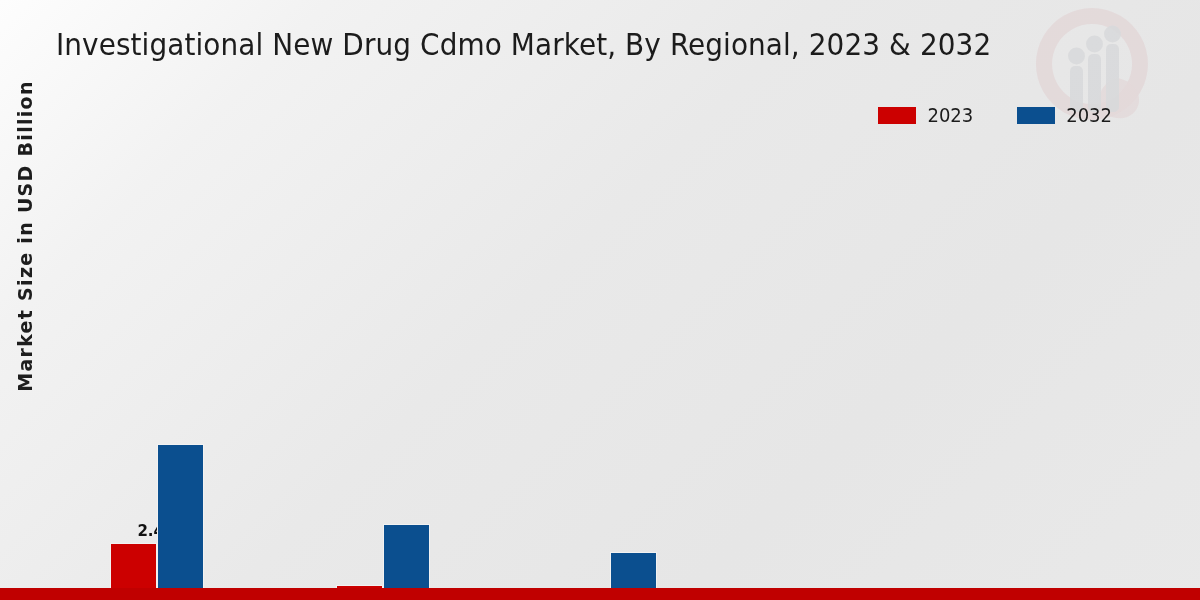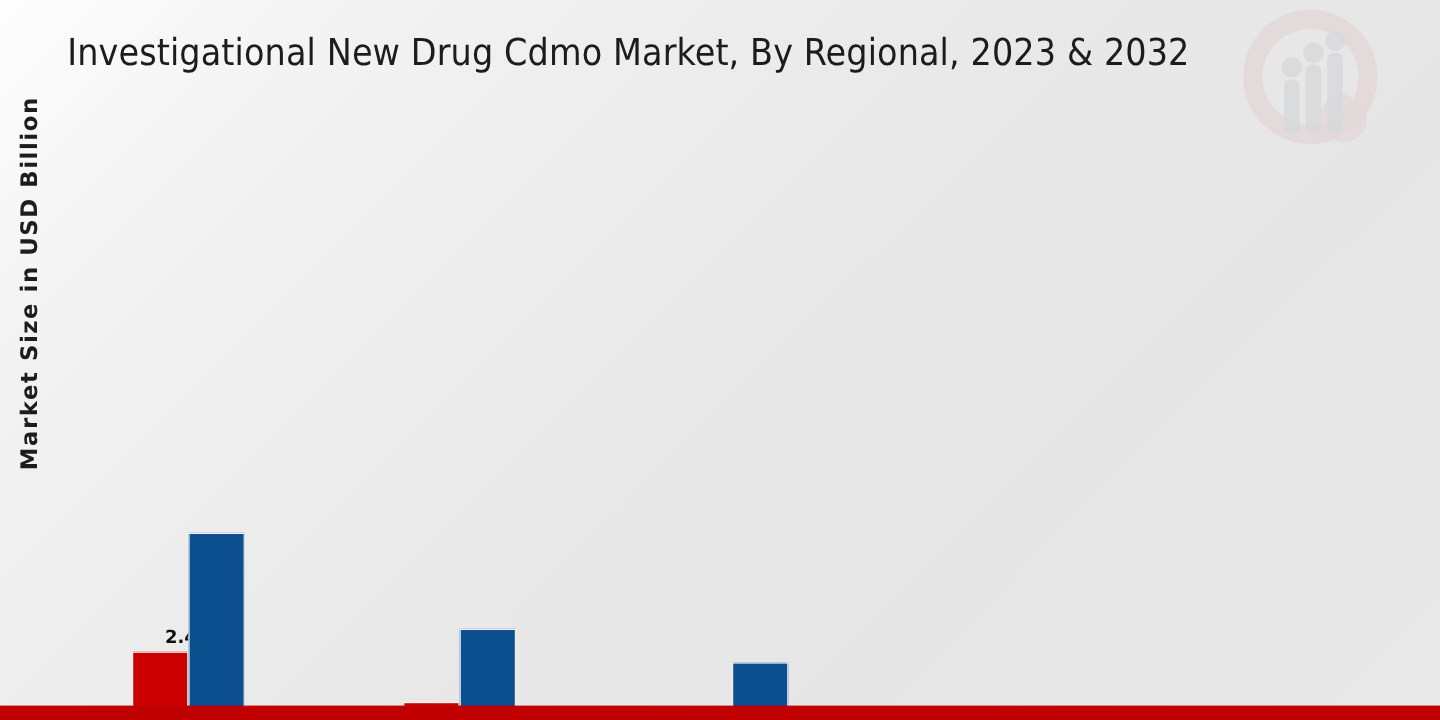--- a/index.html
+++ b/index.html
@@ -121,20 +121,30 @@
       <rect x="66" y="60" width="13" height="58" rx="5" fill="#b9bcc2" opacity="0.9"></rect>
       <rect x="84" y="50" width="13" height="68" rx="5" fill="#b9bcc2" opacity="0.9"></rect>
       <circle cx="54.5" cy="62" r="8.5" fill="#b9bcc2" opacity="0.9"></circle>
       <circle cx="72.5" cy="50" r="8.5" fill="#b9bcc2" opacity="0.9"></circle>
       <circle cx="90.5" cy="40" r="8.5" fill="#b9bcc2" opacity="0.9"></circle>
     </svg>
   </div>
 
   <div id="chart-title">Investigational New Drug Cdmo Market, By Regional, 2023 &amp; 2032</div>
 
+  <div id="legend">
+    <div class="legend-item">
+      <span class="legend-swatch" style="background:#cc0000"></span>
+      <span class="legend-label">2023</span>
+    </div>
+    <div class="legend-item">
+      <span class="legend-swatch" style="background:#0b4f8f"></span>
+      <span class="legend-label">2032</span>
+    </div>
+  </div>
 
   <div id="y-axis-title">Market Size in USD Billion</div>
 
   <div id="plot">
 
     <div id="bars-layer">
         <div class="bar-group" style="left: 62px; width: 94px;">
           <div class="bar red" style="height: 108.96px; bottom: -139px;"></div>
           <div class="bar-value" style="left: -6px; bottom: -27.04px;">2.4</div>
           <div class="bar blue" style="height: 207.932px; bottom: -139px;"></div>

